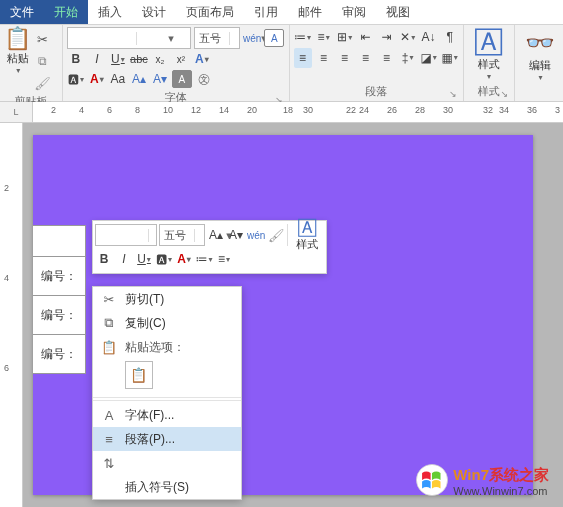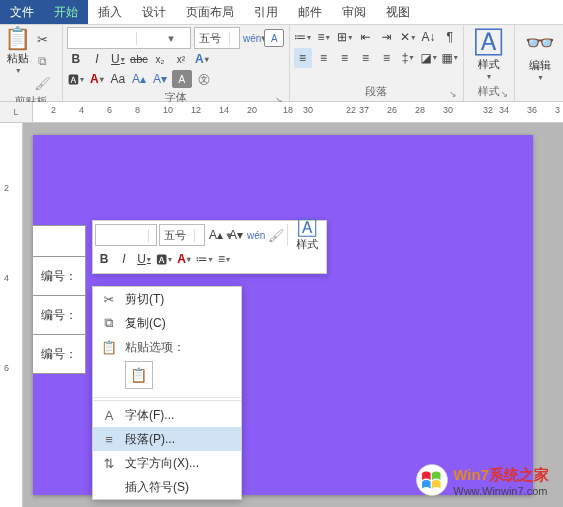--- a/index.html
+++ b/index.html
@@ -185,21 +185,21 @@
         <span style="left: 46px;">4</span>
         <span style="left: 74px;">6</span>
         <span style="left: 102px;">8</span>
         <span style="left: 130px;">10</span>
         <span style="left: 158px;">12</span>
         <span style="left: 186px;">14</span>
         <span style="left: 214px;">20</span>
         <span style="left: 250px;">18</span>
         <span style="left: 270px;">30</span>
         <span style="left: 298px; margin-left: 15px;">22</span>
-        <span style="left: 326px;">37</span>
+        <span style="left: 326px;">24</span>
         <span style="left: 354px;">26</span>
         <span style="left: 382px;">28</span>
         <span style="left: 410px;">30</span>
         <span style="left: 450px;">32</span>
         <span style="left: 466px;">34</span>
         <span style="left: 494px;">36</span>
         <span style="left: 522px;">3</span>
       </div>
   </div>
 
@@ -276,21 +276,20 @@
     <div class="ctx-item">
         <span class="ic">A</span>
         <span>字体(F)...</span>
       </div>
     <div class="ctx-item hl">
         <span class="ic">≡</span>
         <span>段落(P)...</span>
       </div>
     <div class="ctx-item">
         <span class="ic">⇅</span>
-        <span>文字方向(X)...</span>
       </div>
     <div class="ctx-item">
         <span class="ic"></span>
         <span>插入符号(S)</span>
       </div>
   </div>
 
   <div class="wm">
     <svg viewBox="0 0 48 48">
       <circle cx="24" cy="24" r="22" fill="#fff" stroke="#ccc"></circle>

